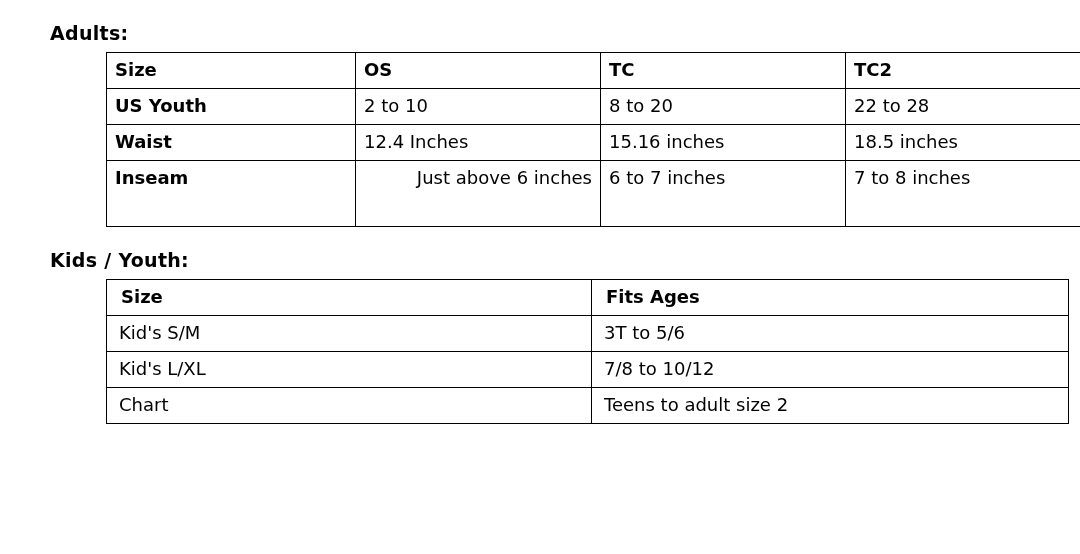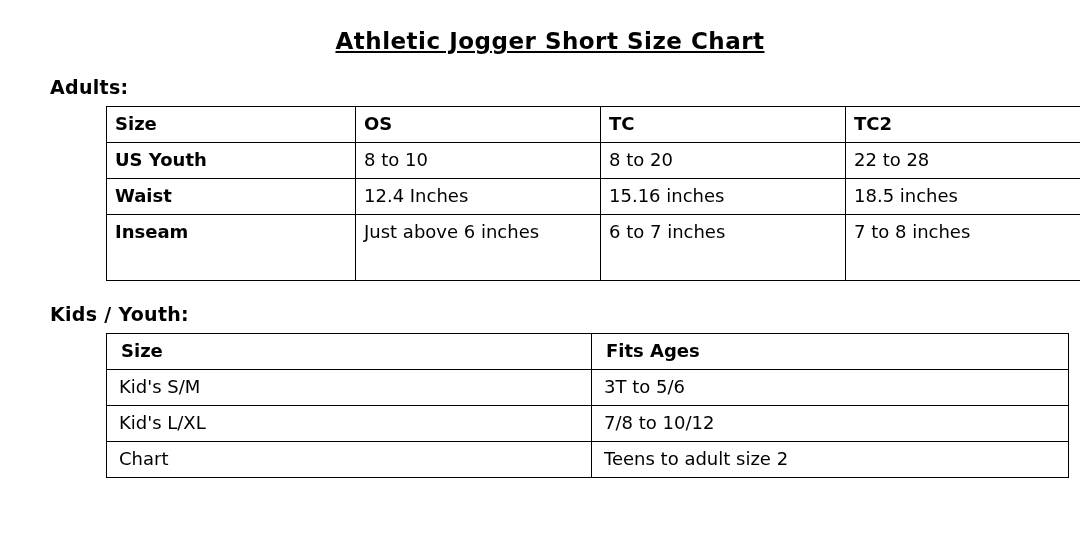--- a/index.html
+++ b/index.html
@@ -69,42 +69,42 @@
     font-weight: bold;
   }
   .kids-table td {
     padding-left: 12px;
   }
   .kids-table td.hdr {
     padding-left: 14px;
   }
   .wrapcell {
     white-space: normal;
+    text-align: right;
   }
 </style>
 </head>
 <body>
 
 <div class="page">
 
-  <div class="doc-title">Athletic Jogger Short Size Chart</div>
 
   <div class="section-label">Adults:</div>
 
   <table class="adults-table">
     <tbody>
       <tr>
         <td class="c0 hdr">Size</td>
         <td class="c1 hdr">OS</td>
         <td class="c2 hdr">TC</td>
         <td class="c3 hdr">TC2</td>
       </tr>
       <tr>
         <td class="c0 rowhdr">US Youth</td>
-        <td class="c1">8 to 10</td>
+        <td class="c1">2 to 10</td>
         <td class="c2">8 to 20</td>
         <td class="c3">22 to 28</td>
       </tr>
       <tr>
         <td class="c0 rowhdr">Waist</td>
         <td class="c1">12.4 Inches</td>
         <td class="c2">15.16 inches</td>
         <td class="c3">18.5 inches</td>
       </tr>
       <tr class="tall">

